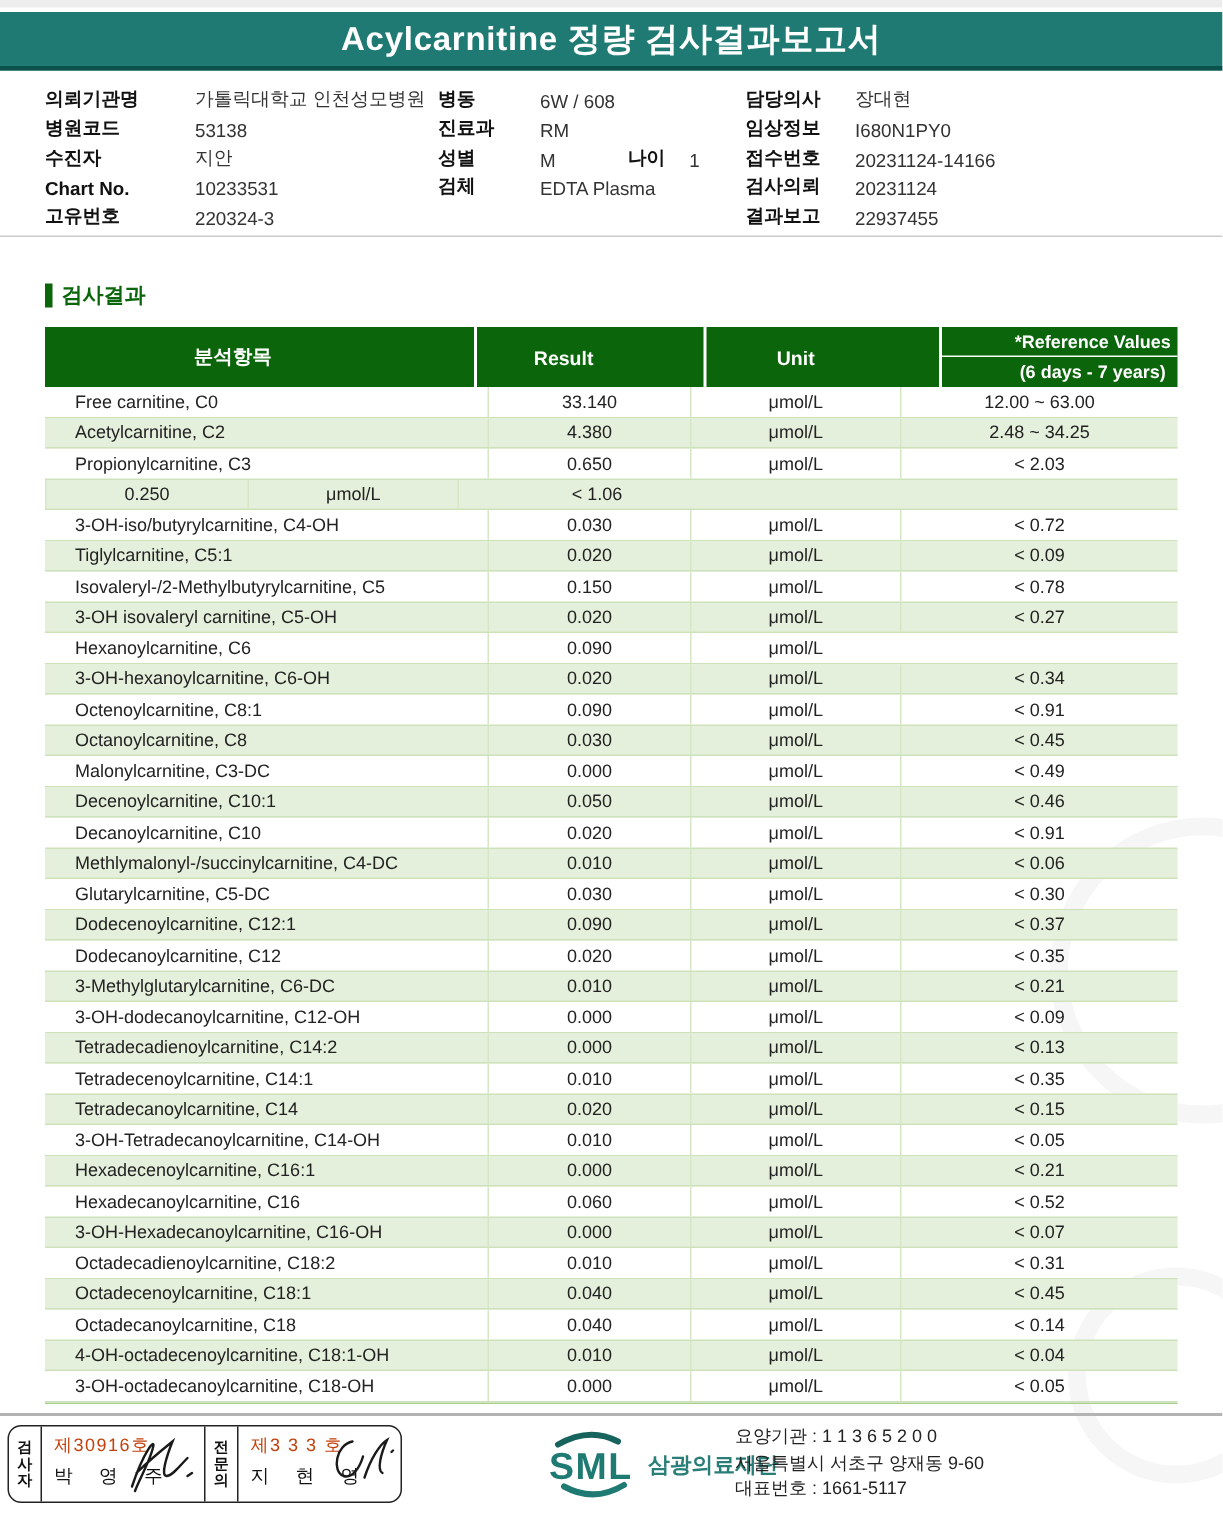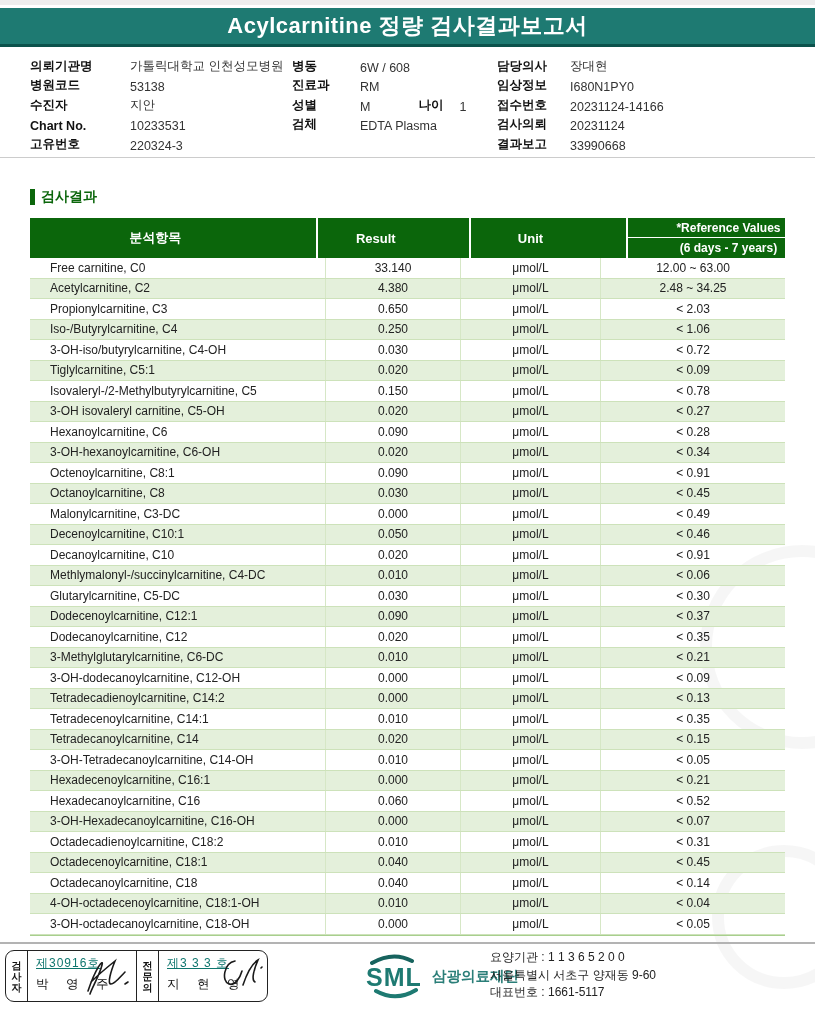--- a/index.html
+++ b/index.html
@@ -59,21 +59,21 @@
     position:absolute;left:5px;top:950px;width:263px;height:52px;
     border:1.5px solid #222;border-radius:9px;display:flex;background:#fff;box-sizing:border-box;
   }
   .stamp-role{
     flex:0 0 21px;display:flex;flex-direction:column;align-items:center;justify-content:center;
     font-size:10px;line-height:11px;font-weight:bold;color:#111;
   }
   .stamp-role.r1{border-right:1px solid #222;}
   .stamp-role.r2{border-left:1px solid #222;border-right:1px solid #222;}
   .stamp-cell{flex:1 1 auto;padding:4px 2px 2px 8px;position:relative;}
-  .stamp-no{font-size:12px;color:#0f766e;letter-spacing:1px;text-decoration:underline;}
+  .stamp-no{font-size:12px;color:#c2410c;letter-spacing:1px;}
   .stamp-name{font-size:12.5px;color:#111;letter-spacing:7px;margin-top:4px;}
   .stamp-sig{position:absolute;right:2px;top:4px;}
   
   .sml-logo{position:absolute;left:360px;top:950px;}
   .org-name{position:absolute;left:432px;top:967px;font-size:14.5px;font-weight:bold;color:#2a7e78;}
   .org-block{position:absolute;left:490px;top:949px;font-size:12px;line-height:17.5px;color:#222;}
 </style>
 </head>
 <body>
 
@@ -137,21 +137,21 @@
     <div class="info-row">
       <span class="info-label" style="width: 73px;">접수번호</span>
       <span class="info-value">20231124-14166</span>
     </div>
     <div class="info-row">
       <span class="info-label" style="width: 73px;">검사의뢰</span>
       <span class="info-value">20231124</span>
     </div>
     <div class="info-row">
       <span class="info-label" style="width: 73px;">결과보고</span>
-      <span class="info-value">33990668</span>
+      <span class="info-value">22937455</span>
     </div>
   </div>
 
 <div class="divider"></div>
 
 <div class="section-title">
   <span class="section-bar"></span>
   <span class="section-text">검사결과</span>
 </div>
 
@@ -181,21 +181,20 @@
         <div class="td td3">μmol/L</div>
         <div class="td td4">2.48 ~ 34.25</div>
       </div>
       <div class="tr">
         <div class="td td1">Propionylcarnitine, C3</div>
         <div class="td td2">0.650</div>
         <div class="td td3">μmol/L</div>
         <div class="td td4">&lt; 2.03</div>
       </div>
       <div class="tr">
-        <div class="td td1">Iso-/Butyrylcarnitine, C4</div>
         <div class="td td2">0.250</div>
         <div class="td td3">μmol/L</div>
         <div class="td td4">&lt; 1.06</div>
       </div>
       <div class="tr">
         <div class="td td1">3-OH-iso/butyrylcarnitine, C4-OH</div>
         <div class="td td2">0.030</div>
         <div class="td td3">μmol/L</div>
         <div class="td td4">&lt; 0.72</div>
       </div>
@@ -214,21 +213,20 @@
       <div class="tr">
         <div class="td td1">3-OH isovaleryl carnitine, C5-OH</div>
         <div class="td td2">0.020</div>
         <div class="td td3">μmol/L</div>
         <div class="td td4">&lt; 0.27</div>
       </div>
       <div class="tr">
         <div class="td td1">Hexanoylcarnitine, C6</div>
         <div class="td td2">0.090</div>
         <div class="td td3">μmol/L</div>
-        <div class="td td4">&lt; 0.28</div>
       </div>
       <div class="tr">
         <div class="td td1">3-OH-hexanoylcarnitine, C6-OH</div>
         <div class="td td2">0.020</div>
         <div class="td td3">μmol/L</div>
         <div class="td td4">&lt; 0.34</div>
       </div>
       <div class="tr">
         <div class="td td1">Octenoylcarnitine, C8:1</div>
         <div class="td td2">0.090</div>

